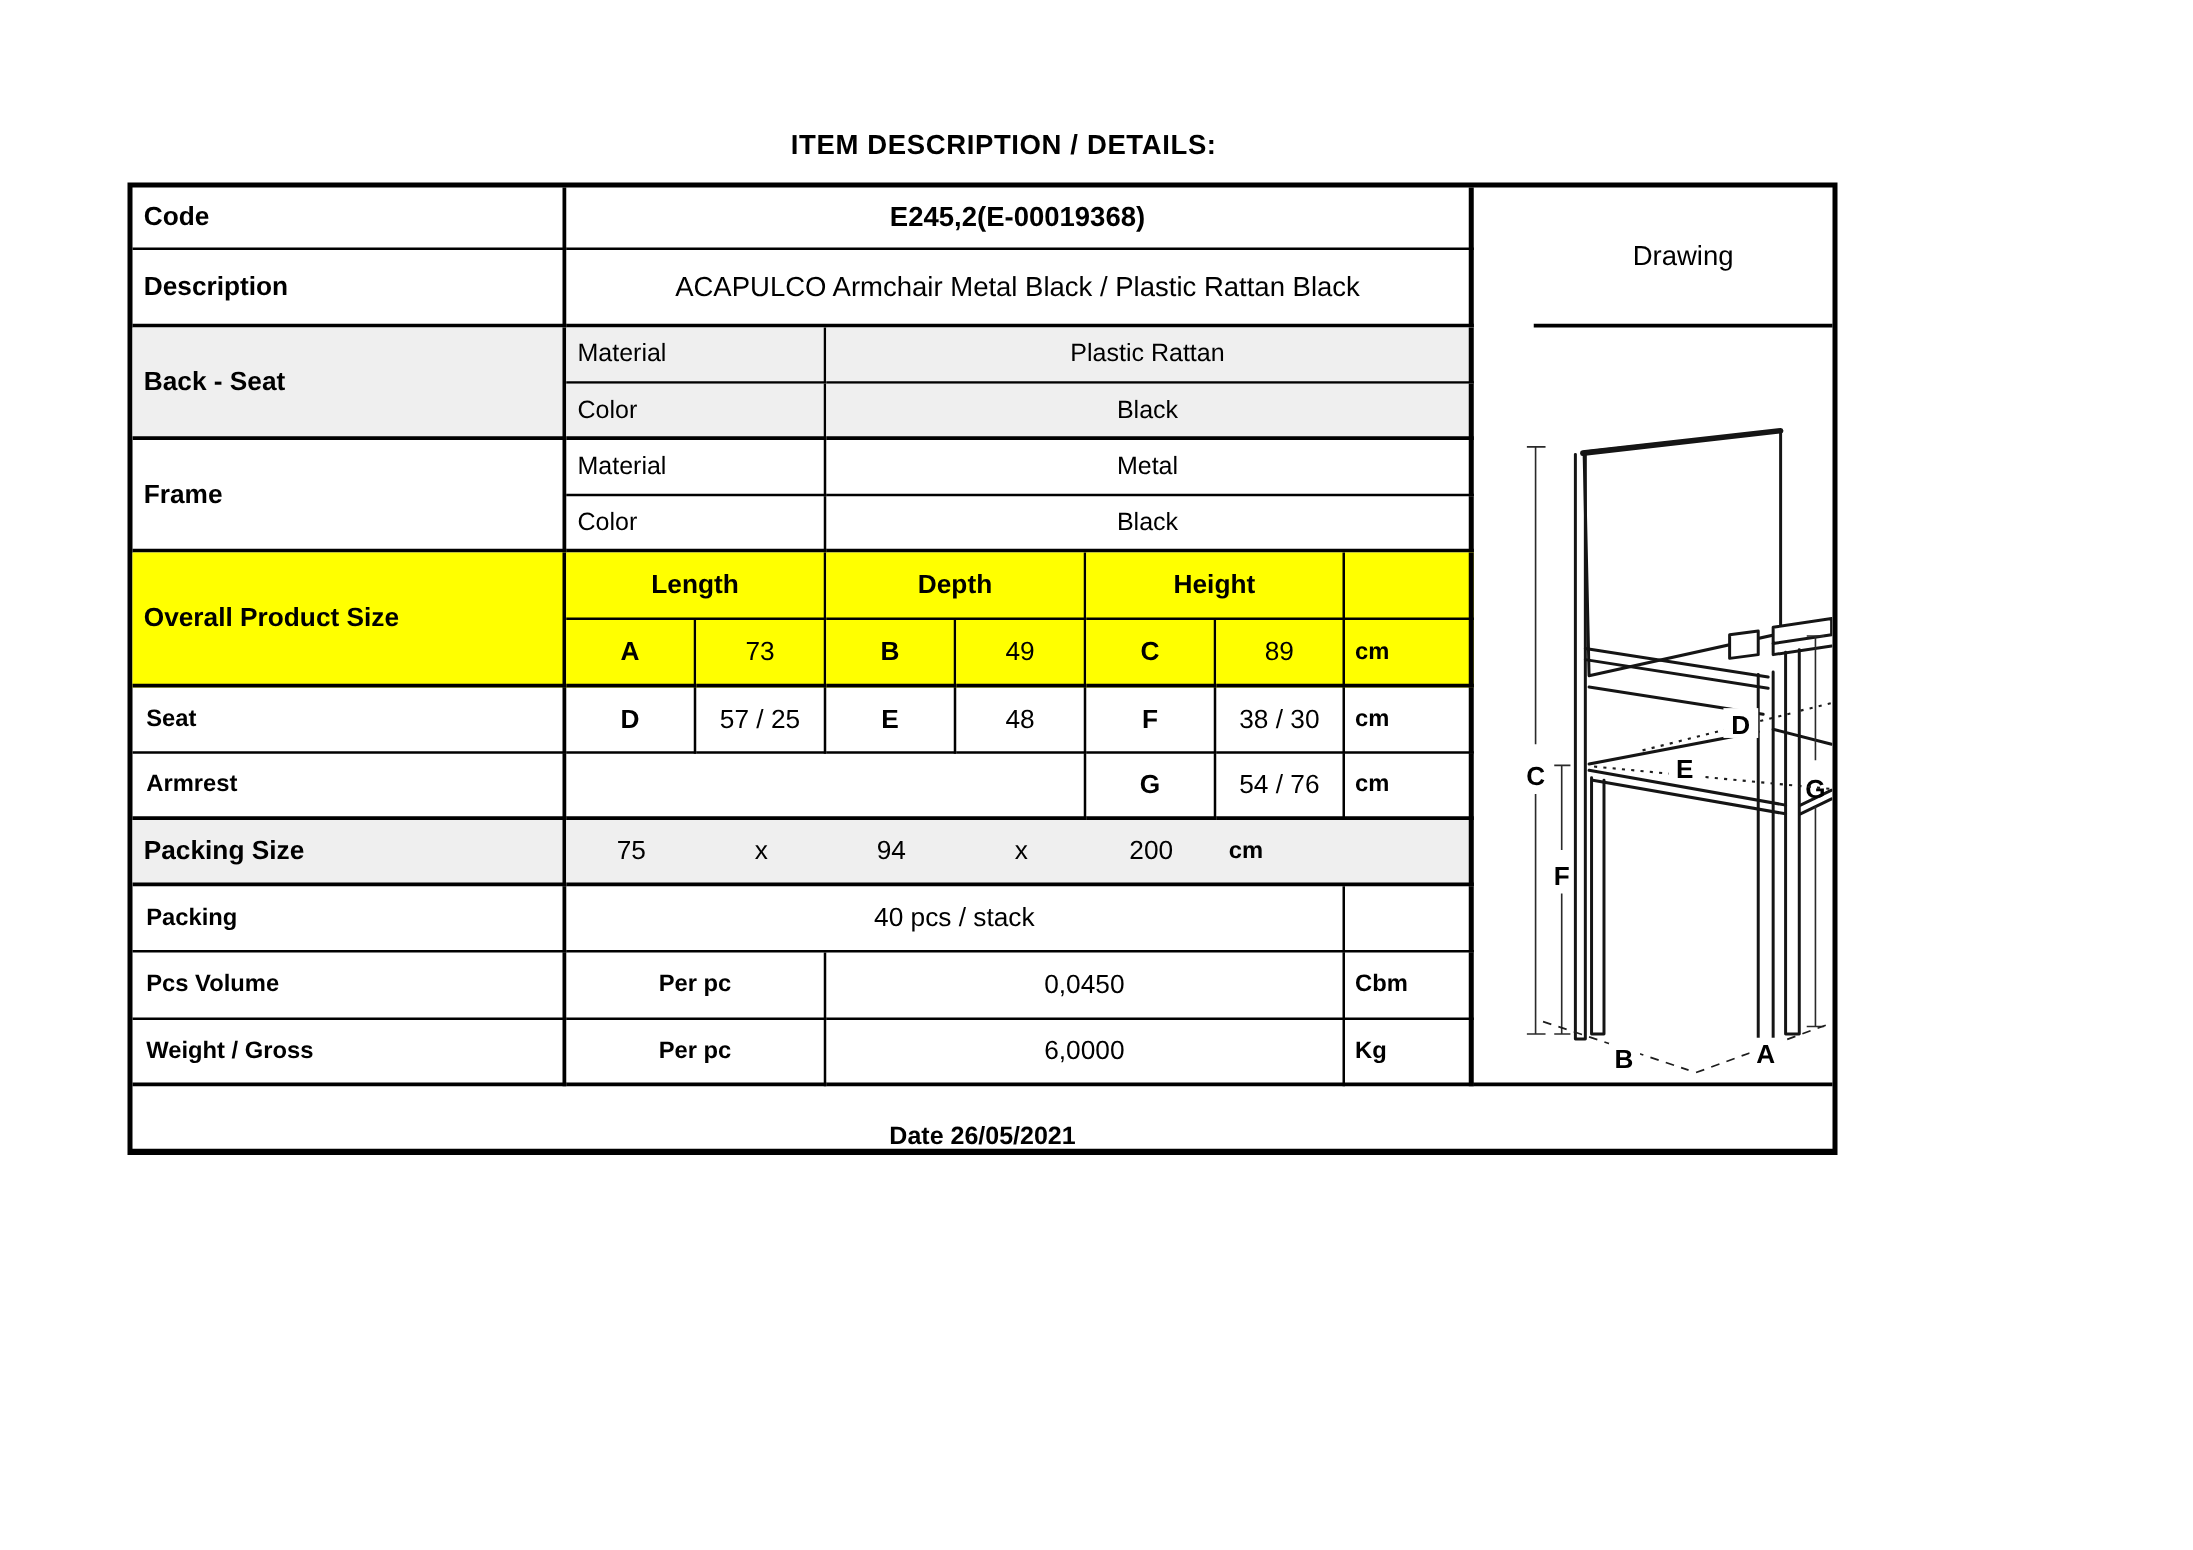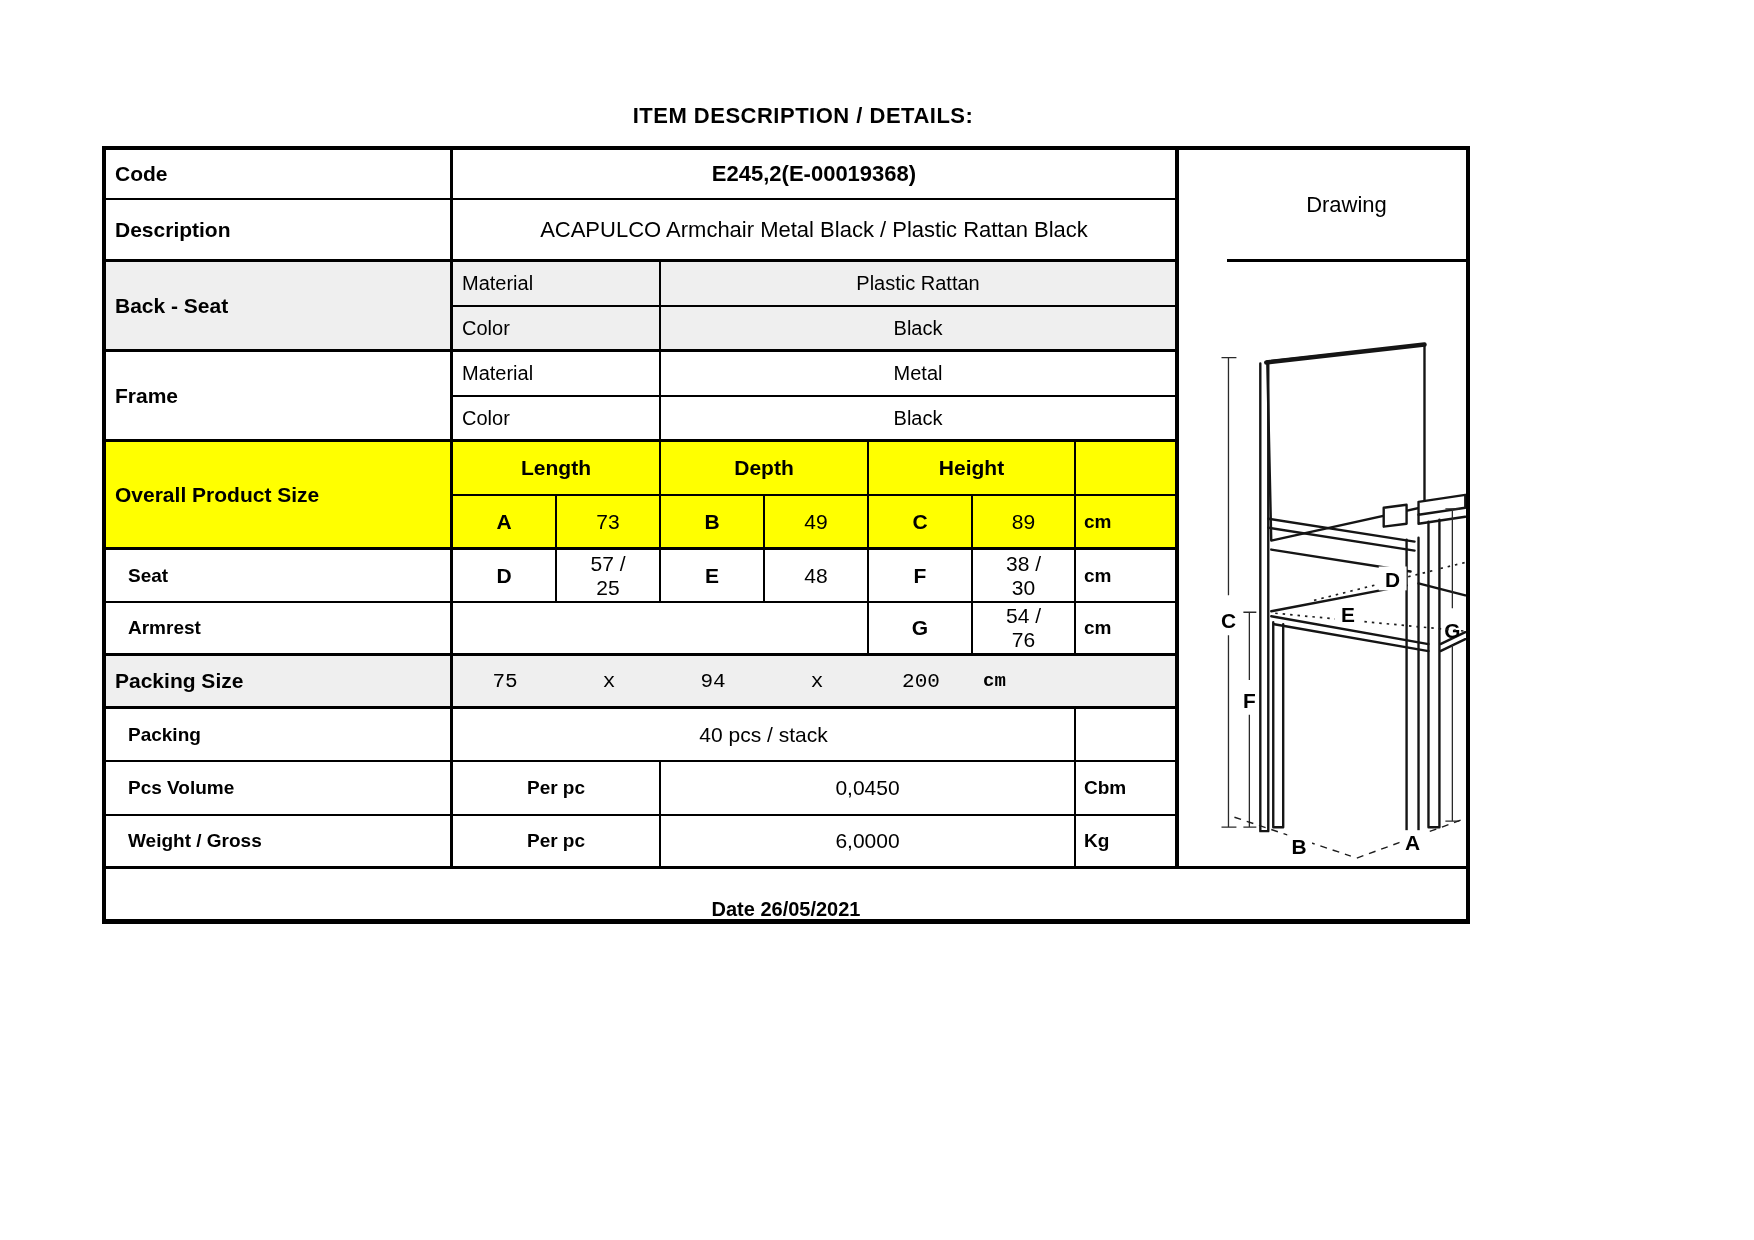--- a/index.html
+++ b/index.html
@@ -26,32 +26,32 @@
     display:flex; align-items:center;
     font-size:20px; overflow:hidden;
   }
   .c1  { border-right-width:3px; }
   .rc  { border-right-width:4px; }   
   .nr  { border-right:none; }        
   .hb  { border-bottom-width:3px; }  
   .nb  { border-bottom:none;margin-top:31px; }       
 
   .lbl    { font-weight:bold; font-size:21px; padding-left:9px; }
-  .lbl-sm { font-weight:bold; font-size:19px; padding-left:22px;text-align:right; }
+  .lbl-sm { font-weight:bold; font-size:19px; padding-left:11px;text-align:right; }
   .plain  { padding-left:9px; font-size:20px; }
-  .ctr    { justify-content:center; text-align:center; padding:0 19px; }
+  .ctr    { justify-content:center; text-align:center; padding:0 4px; }
   .b      { font-weight:bold; }
   .fs21   { font-size:21px; }
   .fs22   { font-size:22px; }
   .unit   { font-weight:bold; font-size:19px; padding-left:8px; }
 
   .gray   { background:#efefef; }
   .yellow { background:#ffff00; }
 
-  .pack-strip { padding:0;font-family:Liberation Mono, monospace; }
+  .pack-strip { padding:0; }
   .pack-seg   { width:104px; text-align:center; font-size:21px; flex:0 0 auto; }
   .pack-unit  { width:103px; text-align:left; padding-left:10px; font-weight:bold; font-size:19px; flex:0 0 auto; }
 
   .drawing-head { justify-content:center; font-weight:normal; font-size:22px;margin-left:48px; }
   .chair-cell   { padding:0; align-items:stretch; }
   .chair-cell svg { display:block; width:100%; height:100%; }
 
   .chair-stroke { stroke:#151515; stroke-width:2.4; fill:none; stroke-linejoin:round; stroke-linecap:round; }
   .chair-fill   { stroke:#151515; stroke-width:2.4; fill:#ffffff; stroke-linejoin:round; }
   .chair-thick  { stroke:#151515; stroke-width:4.5; fill:none; stroke-linecap:round; }

